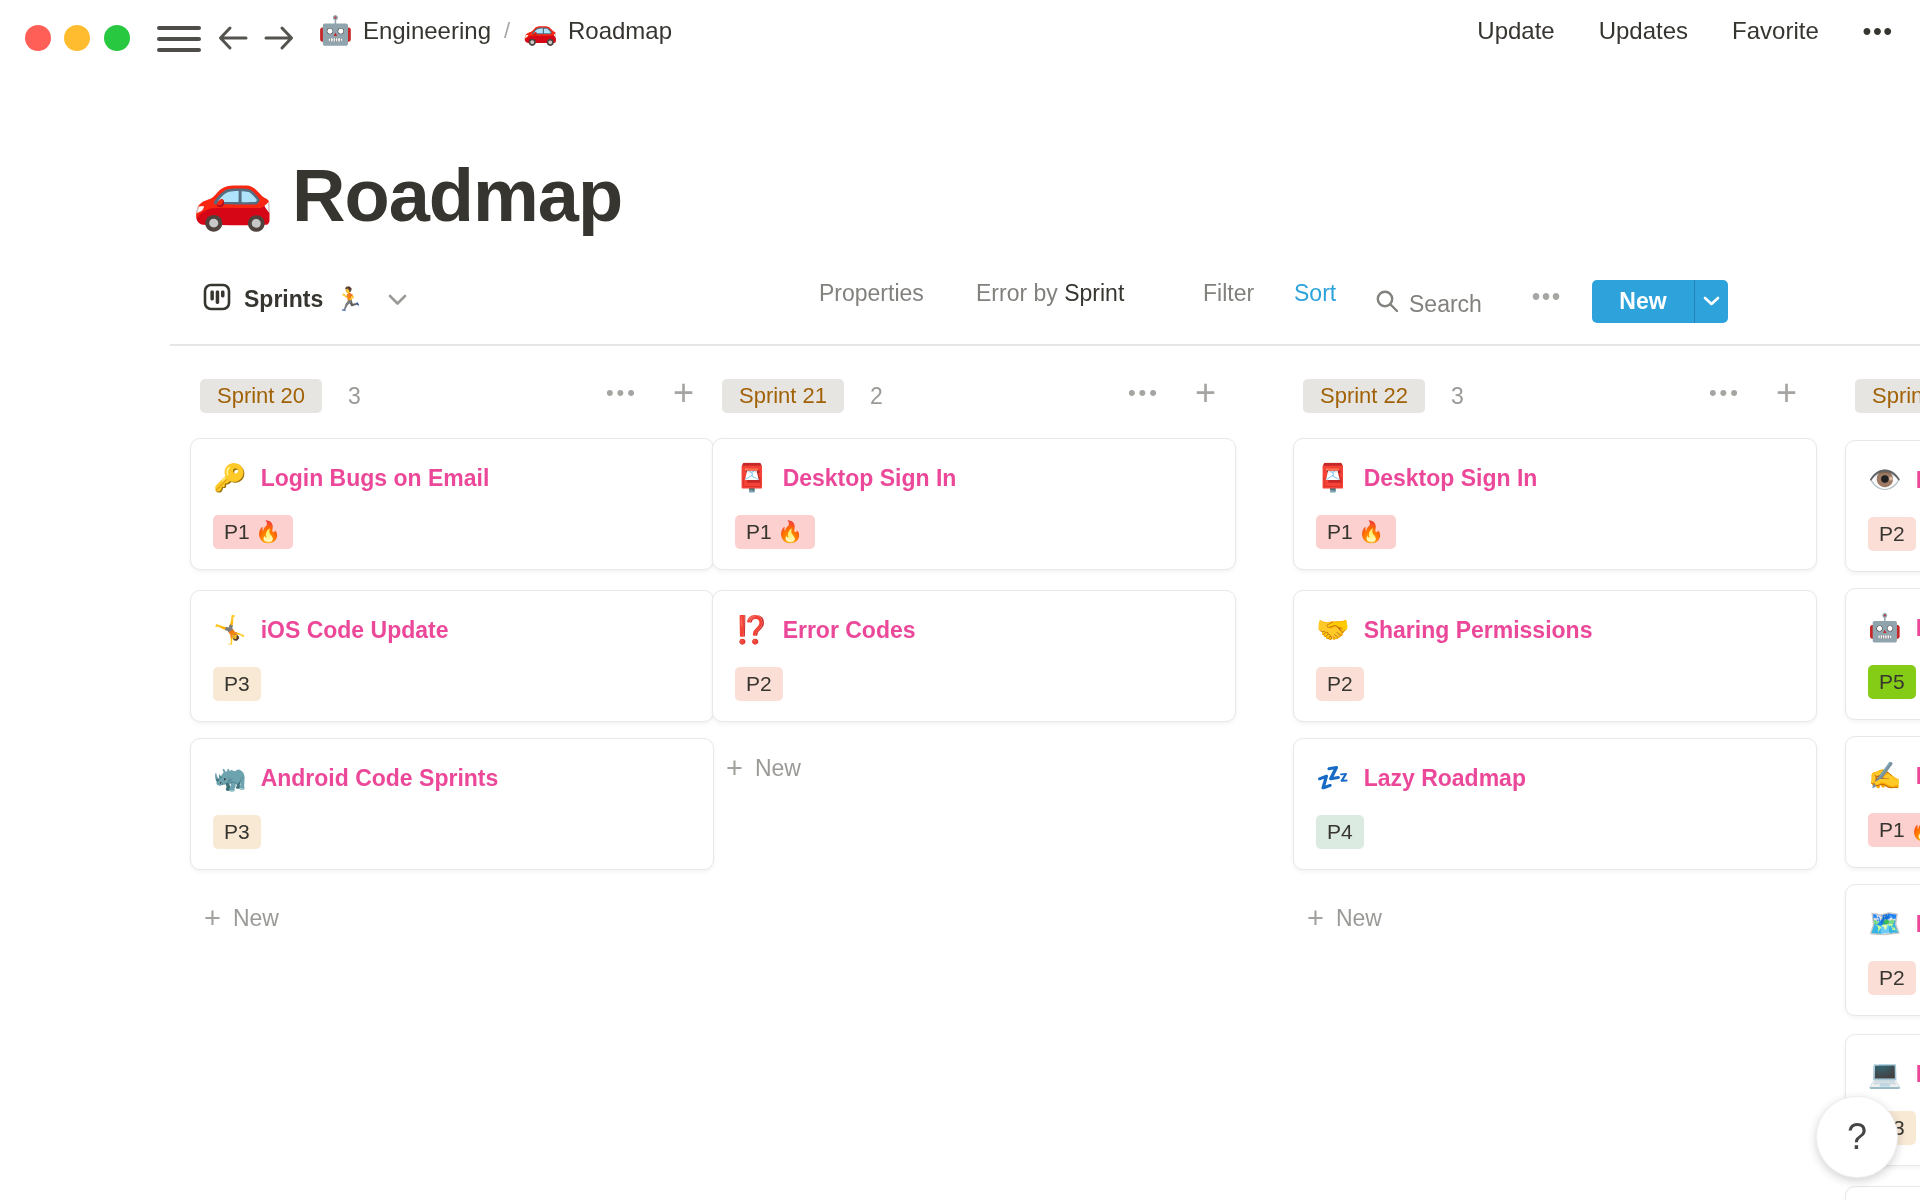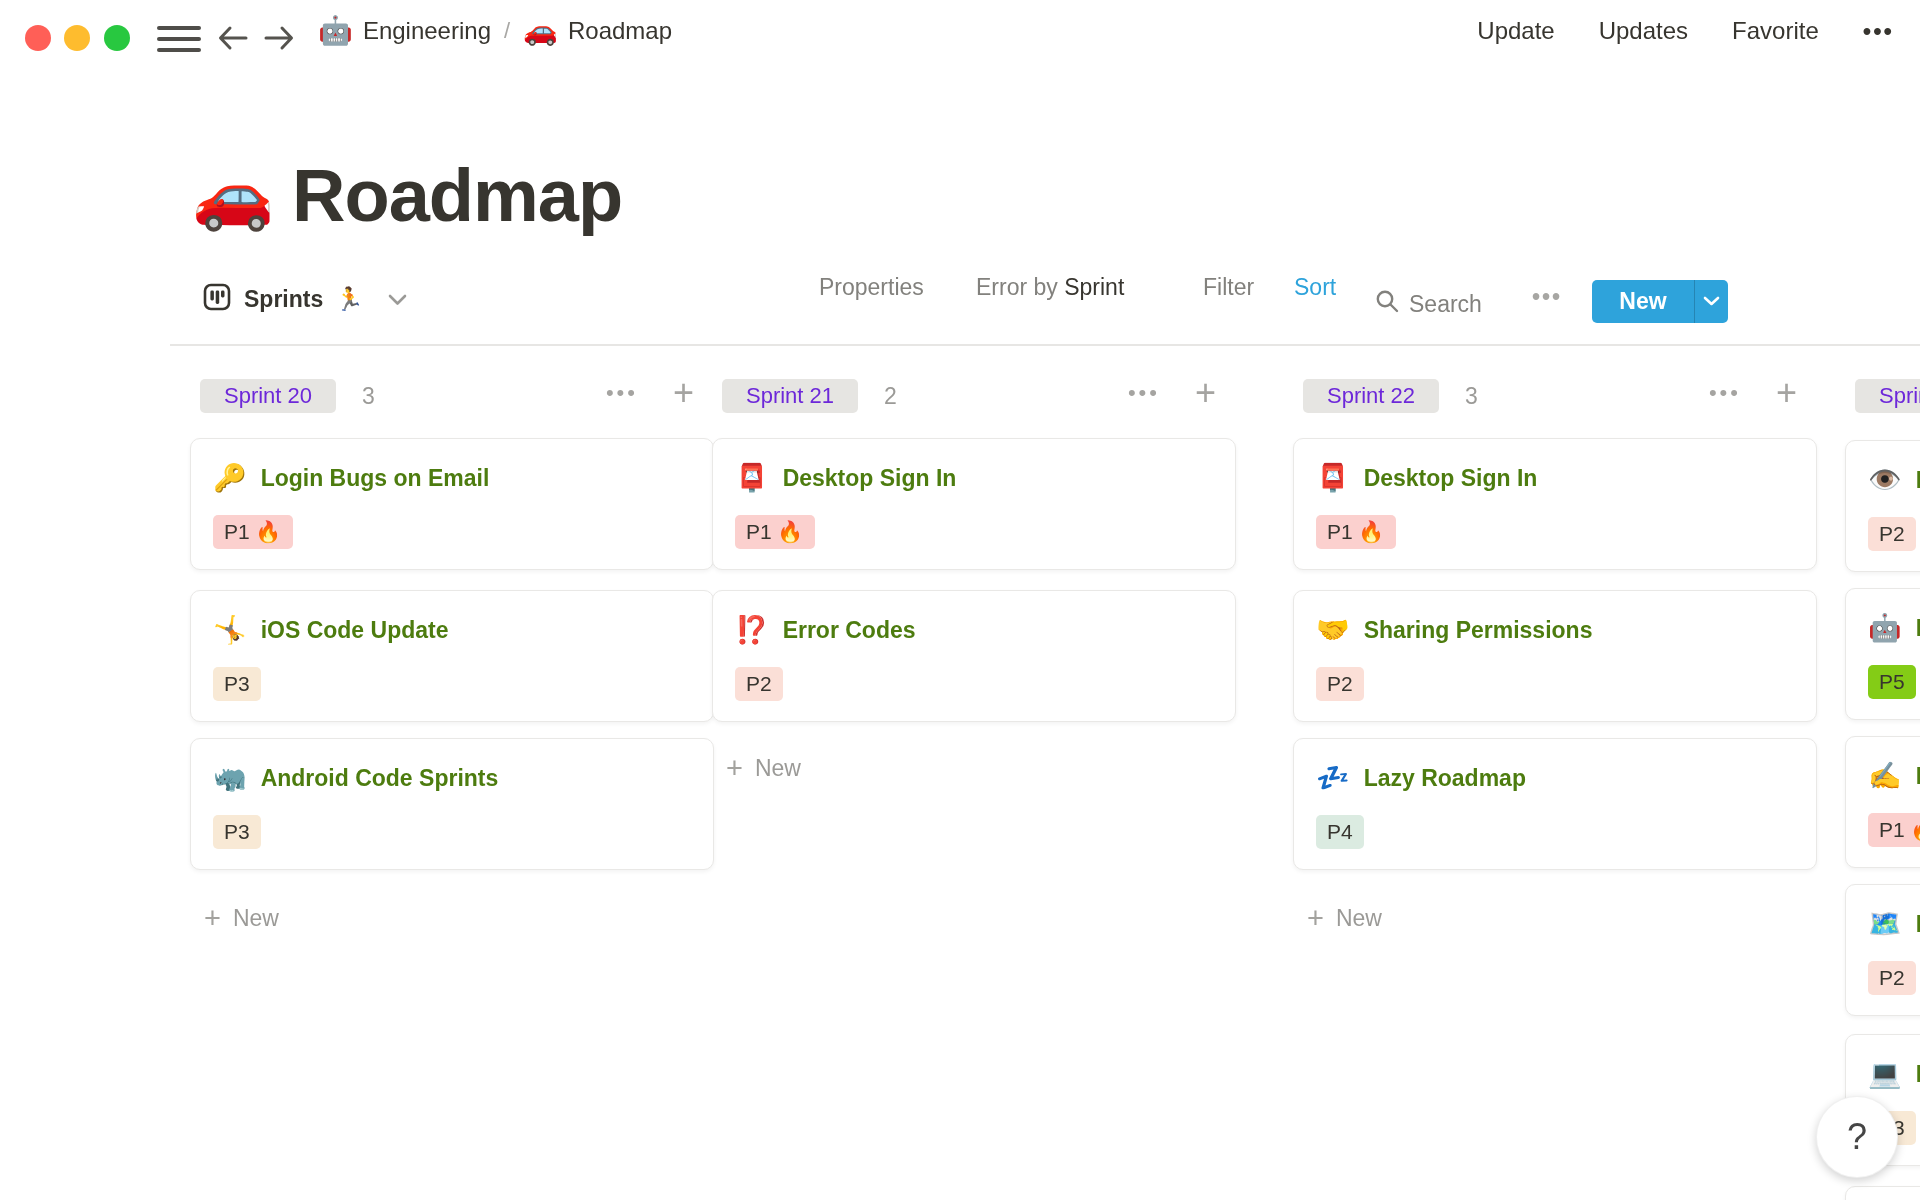--- a/index.html
+++ b/index.html
@@ -27,47 +27,47 @@
 
   
   .page-icon{position:absolute;left:192px;top:162px;font-size:66px;line-height:1;}
   .page-title{position:absolute;left:292px;top:150px;font-size:74px;font-weight:700;letter-spacing:-1px;line-height:1.25;margin:0;}
 
   
   .view-switch{position:absolute;left:202px;top:282px;display:flex;align-items:center;gap:12px;cursor:pointer;}
   .view-label{font-size:23px;font-weight:700;}
   .view-emoji{font-size:23px;}
   .view-chevron{margin-left:12px;margin-top:4px;}
-  .tb{position:absolute;top:274px;font-size:23px;color:#82817D;cursor:pointer;white-space:nowrap;}
+  .tb{position:absolute;top:280px;font-size:23px;color:#82817D;cursor:pointer;white-space:nowrap;}
   .tb-dark{color:#37352F;}
   .tb-accent{color:var(--accent);}
   #tb-properties{left:819px;} #tb-group{left:976px;} #tb-filter{left:1203px;}
   #tb-sort{left:1294px;} #tb-search{left:1374px;display:flex;align-items:center;gap:9px;top:288px;}
   #tb-dots{left:1532px;top:284px;letter-spacing:2px;color:#A7A6A3;font-weight:700;}
   .new-btn{position:absolute;left:1592px;top:280px;width:136px;height:43px;background:var(--accent);
            border-radius:5px;display:flex;align-items:center;cursor:pointer;}
   .new-btn .lbl{flex:1;text-align:center;color:#fff;font-size:23px;font-weight:700;}
   .new-btn .div{width:1px;height:43px;background:rgba(0,0,0,0.18);}
   .new-btn .chev{width:33px;display:flex;justify-content:center;align-items:center;}
   .toolbar-divider{position:absolute;left:170px;top:344px;width:1750px;height:2px;background:#E7E6E4;}
 
   
   .column{position:absolute;top:376px;width:524px;}
   #col-0{left:190px;} #col-1{left:712px;} #col-2{left:1293px;} #col-3{left:1845px;}
   .col-header{position:relative;height:40px;display:flex;align-items:center;gap:26px;}
-  .pill{margin-left:10px;padding:4px 24px;border-radius:5px;background:var(--pill_gray);
-        font-size:22px;font-weight:500;color:#6d28d9;white-space:nowrap;cursor:pointer;}
+  .pill{margin-left:10px;padding:4px 17px;border-radius:5px;background:var(--pill_gray);
+        font-size:22px;font-weight:500;color:#a16207;white-space:nowrap;cursor:pointer;}
   .count{font-size:23px;color:#9B9A97;}
   .header-dots{position:absolute;right:76px;top:4px;color:#A5A4A1;font-size:22px;letter-spacing:3px;cursor:pointer;}
   .header-plus{position:absolute;right:20px;top:-4px;color:#A5A4A1;font-size:36px;font-weight:300;cursor:pointer;}
   .card{position:absolute;left:0;width:522px;height:130px;background:#fff;border:1px solid #E9E8E6;
         border-radius:10px;box-shadow:0 2px 4px rgba(15,15,15,0.05);cursor:pointer;}
   .card-title{position:absolute;left:22px;top:26px;display:flex;align-items:center;gap:14px;white-space:nowrap;}
   .card-emoji{font-size:27px;line-height:1;}
-  .card-text{font-size:23px;font-weight:600;color:#4d7c0f;}
+  .card-text{font-size:23px;font-weight:600;color:#ec4899;}
   .tag{position:absolute;left:22px;top:76px;height:34px;padding:0 11px;border-radius:5px;
        display:inline-flex;align-items:center;font-size:21px;color:#37352F;white-space:nowrap;}
   .new-row{position:absolute;left:14px;display:flex;align-items:center;gap:12px;color:#9B9A97;
            font-size:23px;cursor:pointer;}
   .plus-glyph{font-size:29px;line-height:1;color:#A3A29E;font-weight:300;}
 
   
   .help-btn{position:absolute;left:1816px;top:1096px;width:80px;height:80px;border-radius:50%;background:#fff;
             border:1px solid rgba(0,0,0,0.06);box-shadow:0 3px 10px rgba(0,0,0,0.18);
             display:flex;align-items:center;justify-content:center;font-size:36px;font-weight:500;

